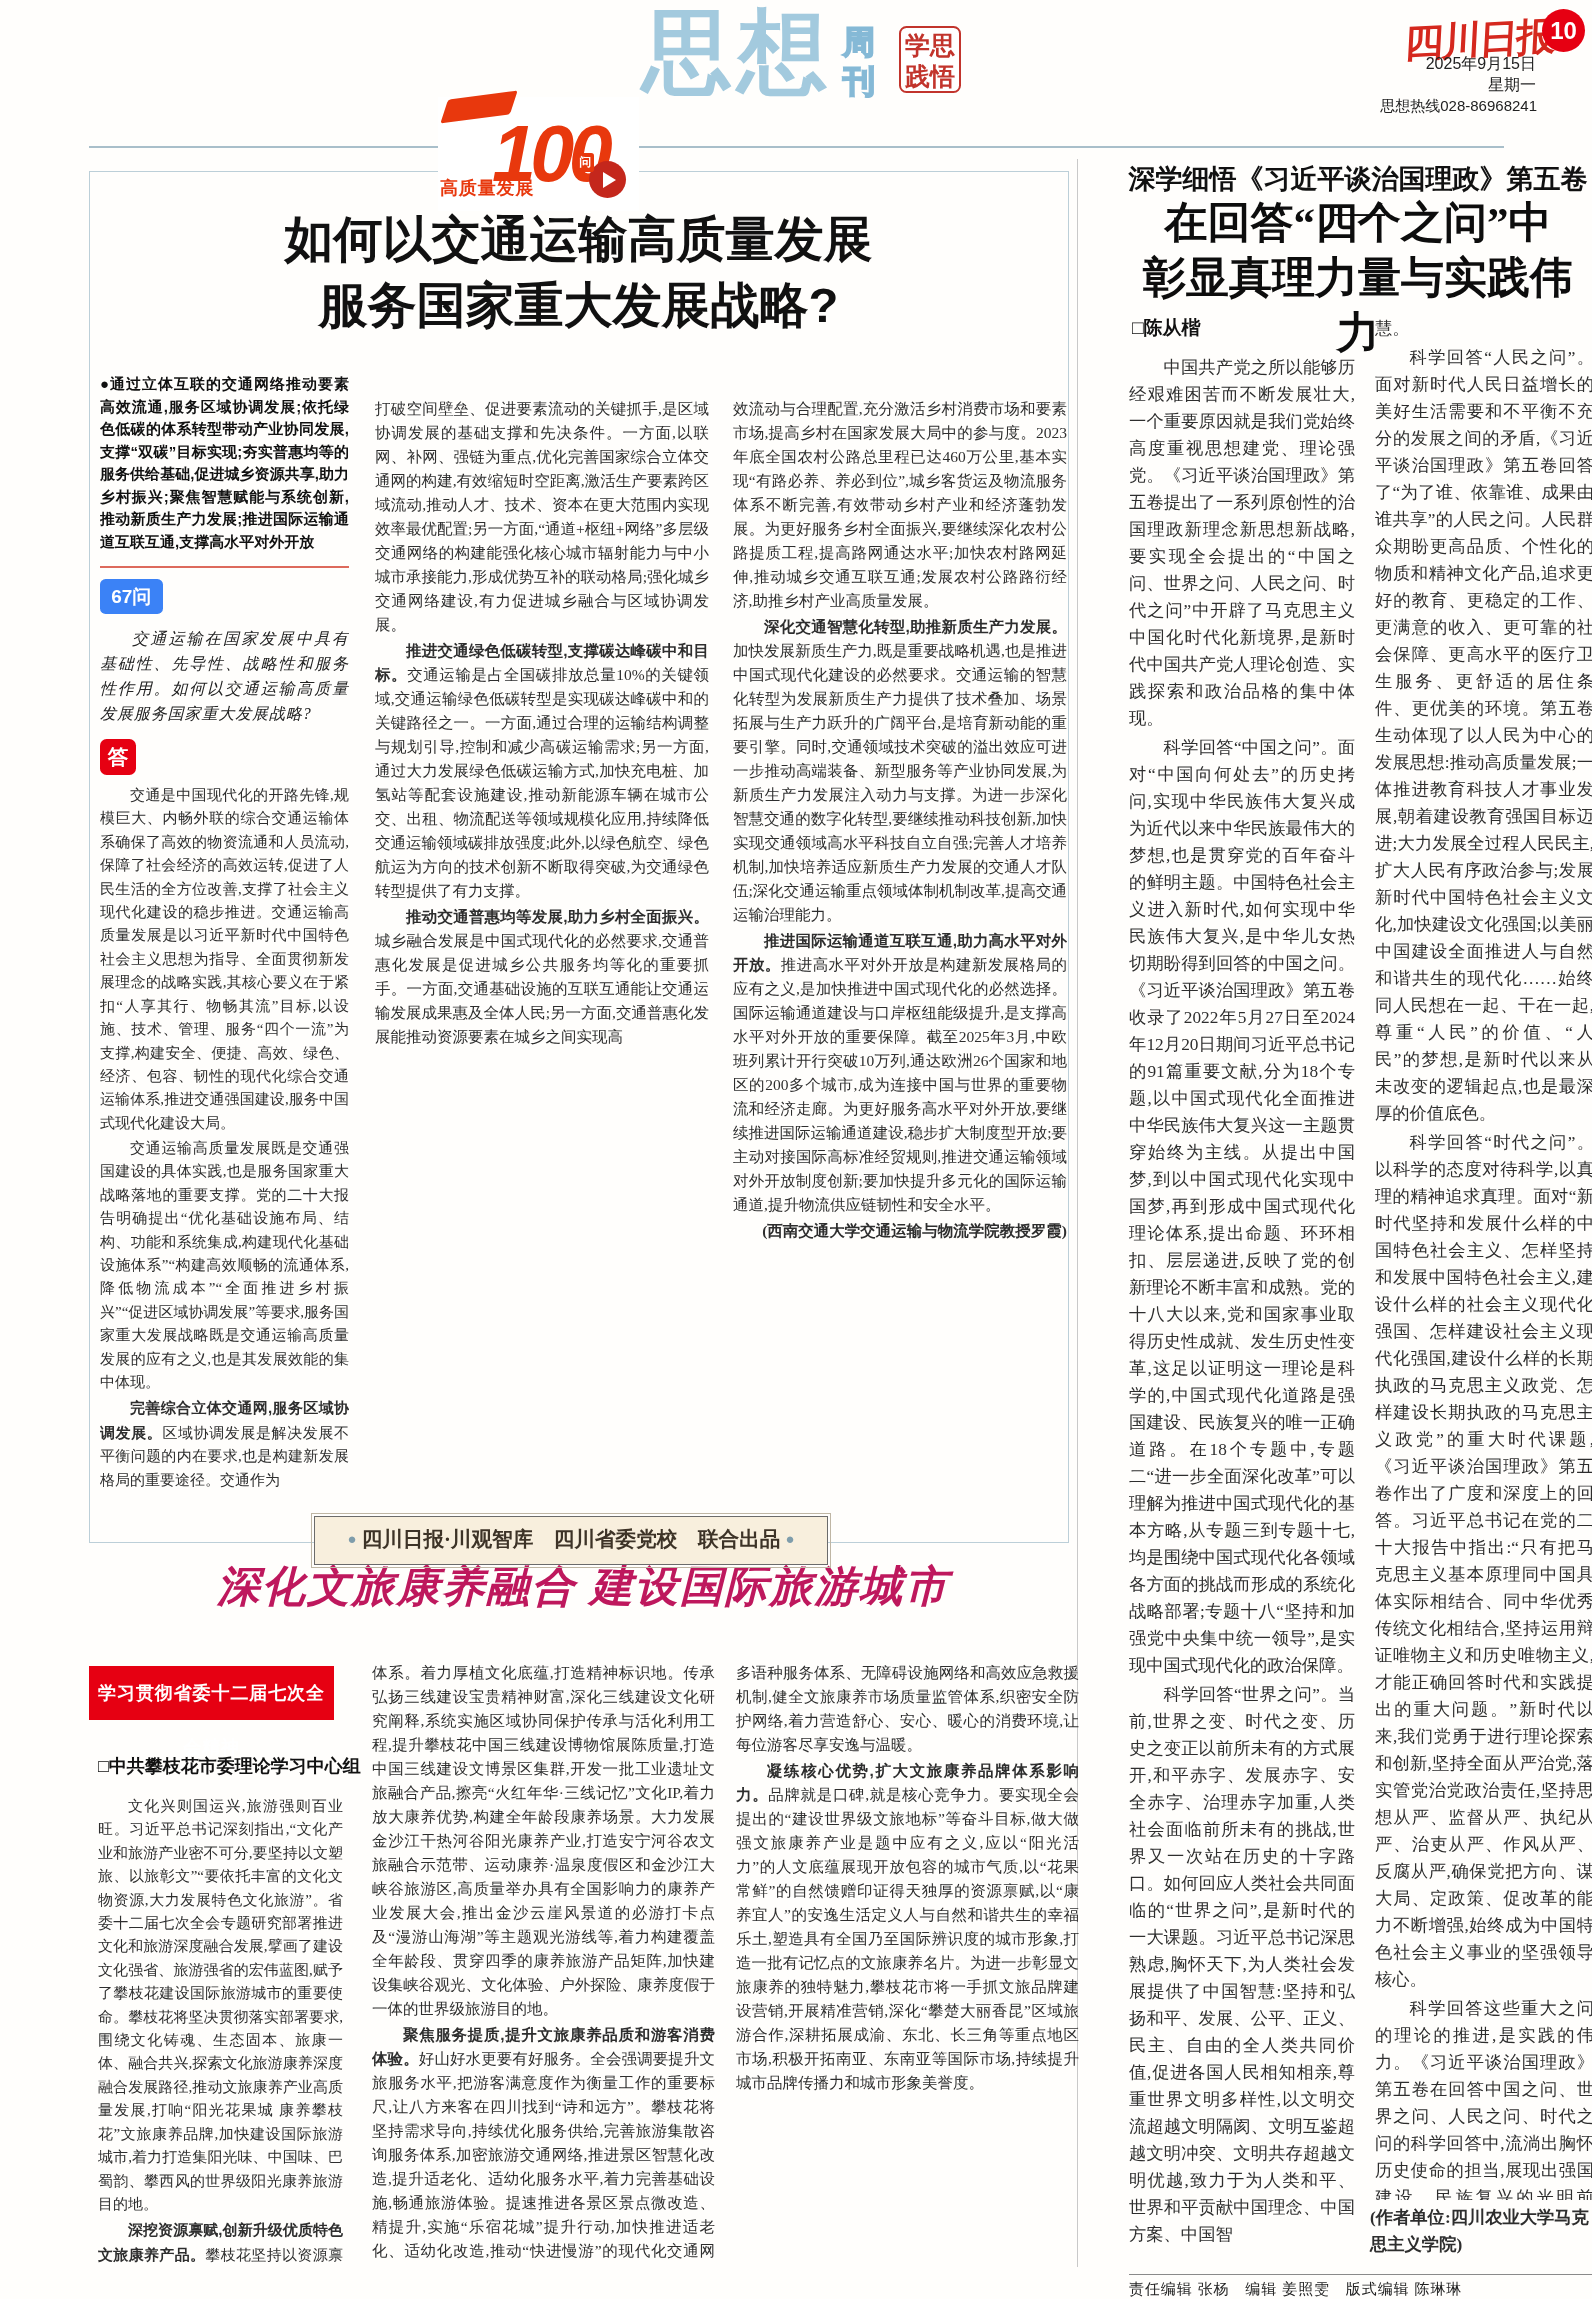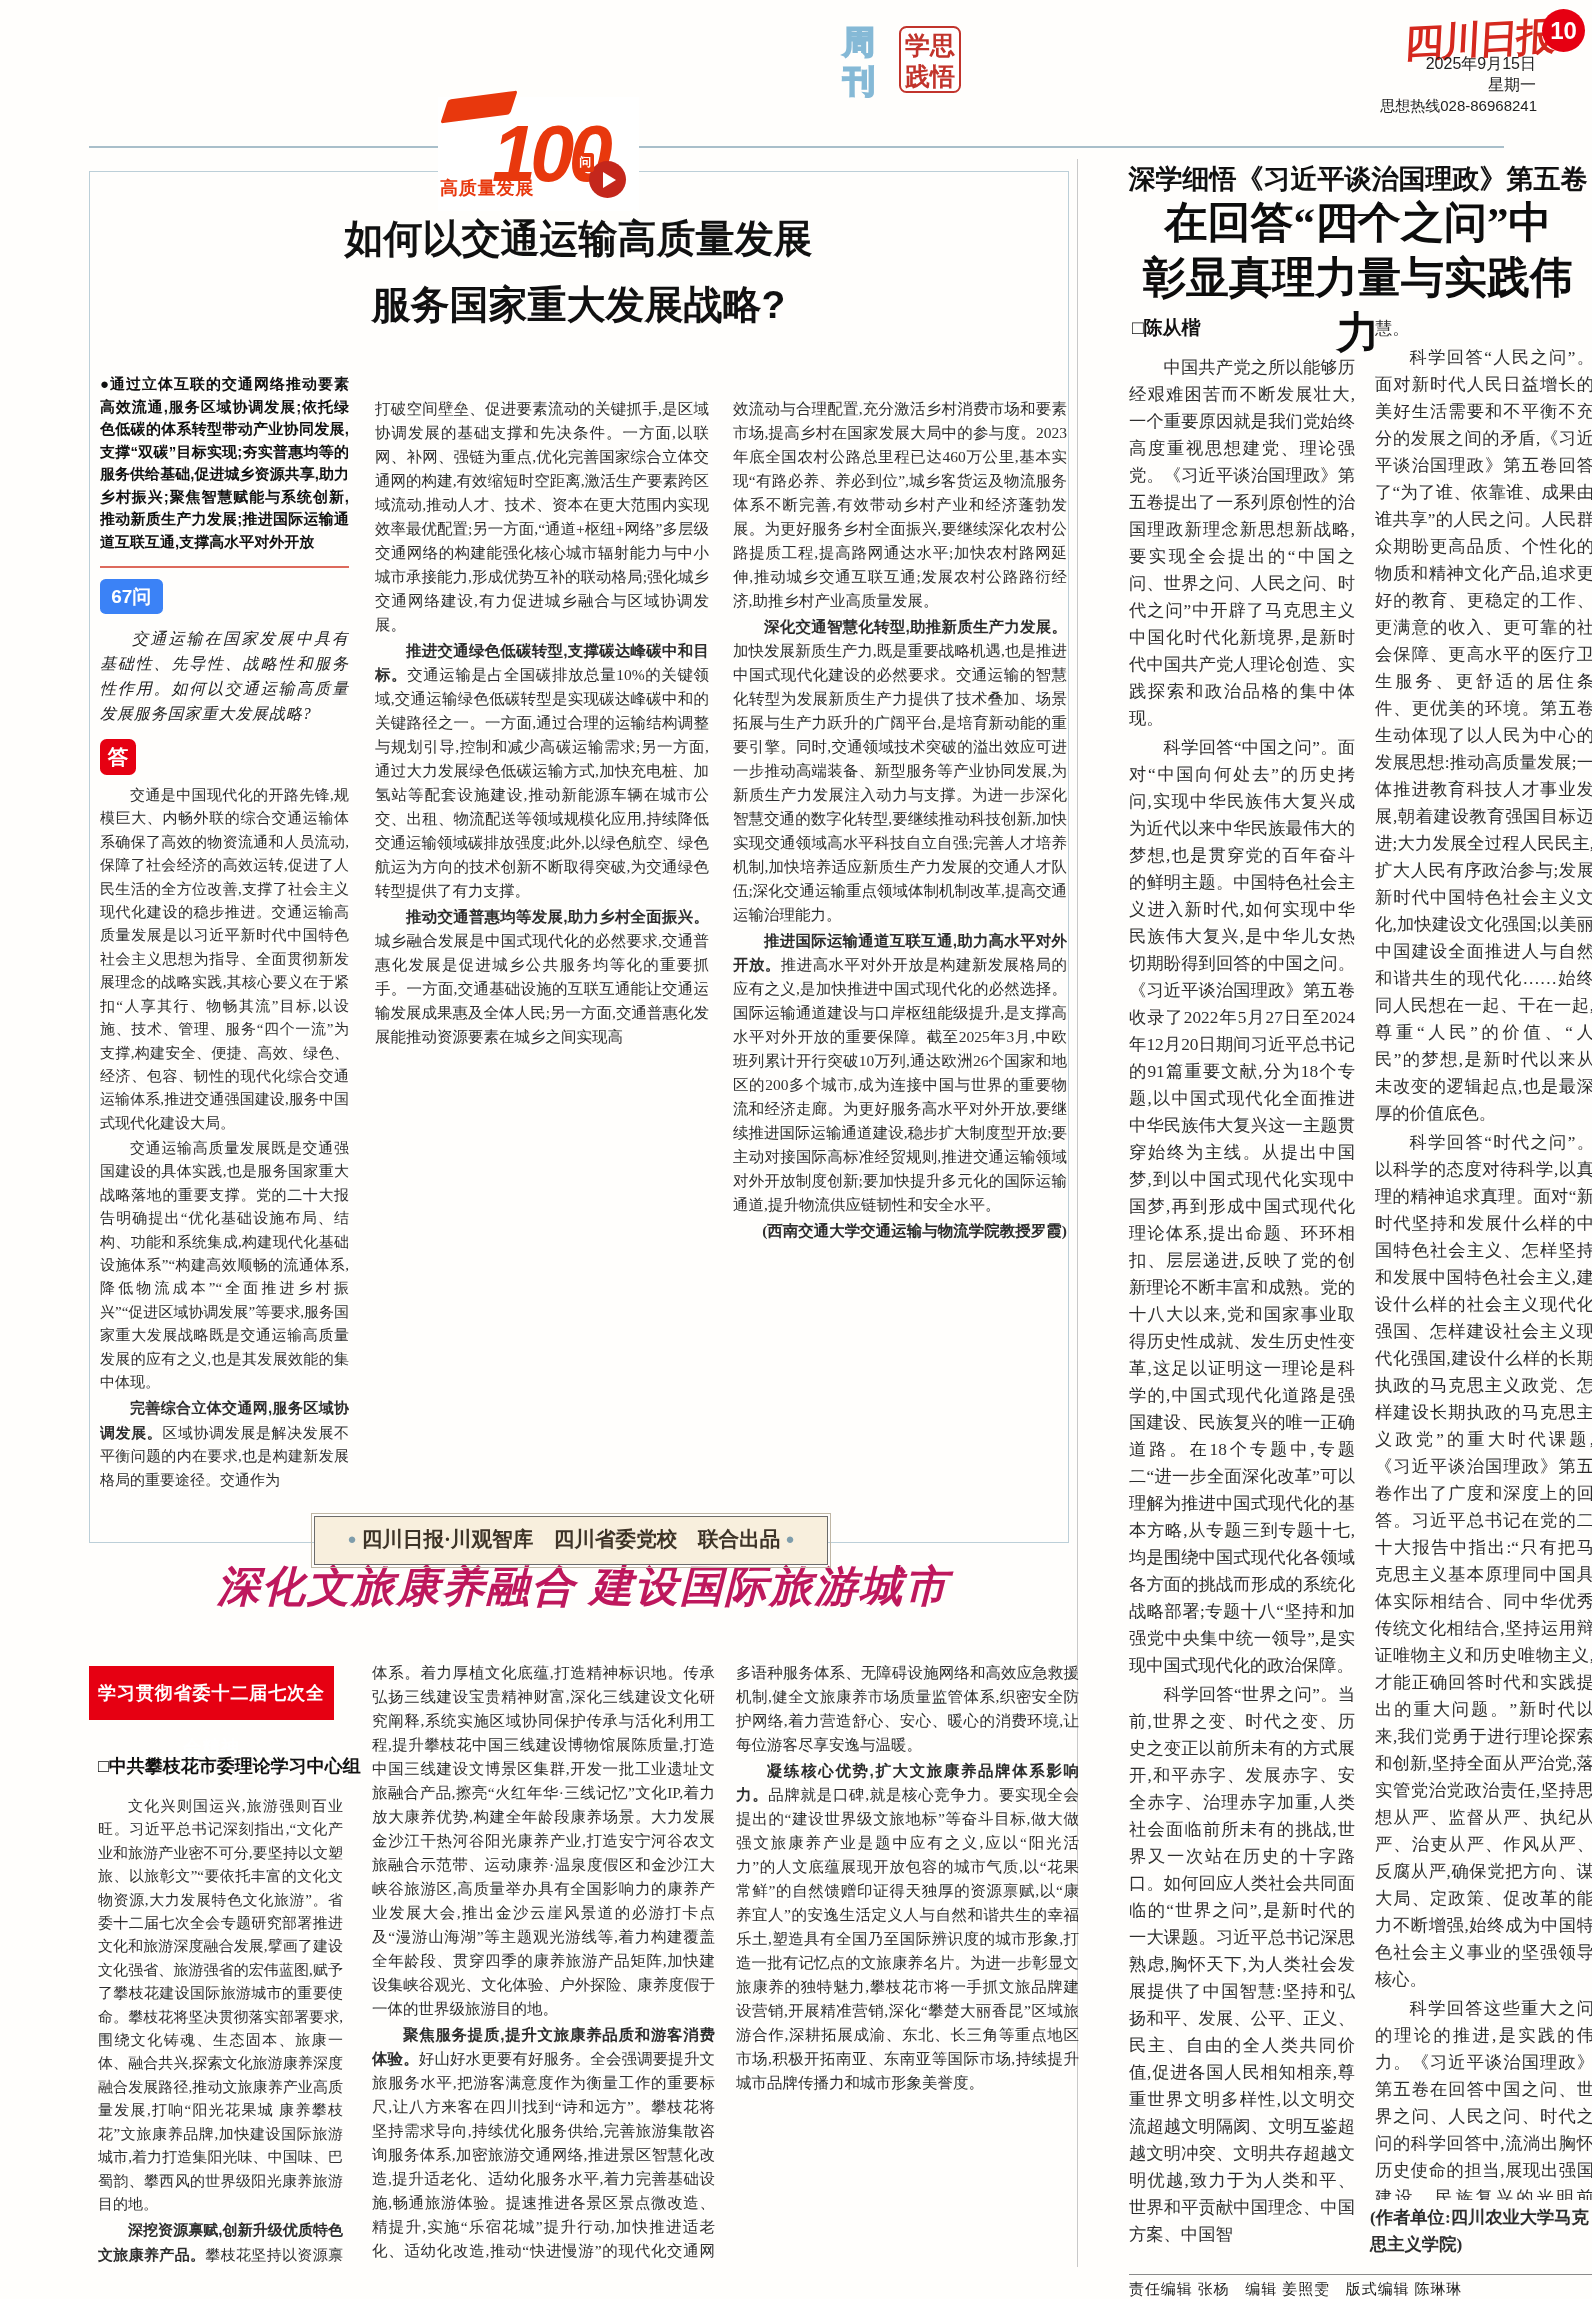--- a/index.html
+++ b/index.html
@@ -19,21 +19,21 @@
         font-weight:bold;font-size:25px;line-height:31px;text-align:center;word-break:break-all;
         padding:1.9px 1.9px;box-sizing:border-box;background:#fff;}
   .paperlogo{color:#d5281e;font-weight:900;font-size:39px;transform:skewX(-6deg) rotate(-3deg);
              font-family:"Liberation Serif",serif;letter-spacing:-1.9px;}
   .pagenum{width:43px;height:43px;border-radius:50%;background:#e60012;color:#fff;text-align:center;
            line-height:43px;font-size:24px;font-weight:bold;}
   .hmeta{font-size:16px;color:#222;text-align:right;line-height:20.6px;}
   .toprule{height:1.9px;background:#a9bfca;}
   
   .mainbox{border:0.9px solid #bccfd8;}
-  .headline1{font-weight:900;font-size:39px;line-height:62px;text-align:center;color:#111;}
+  .headline1{font-weight:900;font-size:49px;line-height:62px;text-align:center;color:#111;}
   .intro{font-weight:bold;font-size:15px;line-height:22.5px;color:#111;}
   .redrule{height:1.9px;background:#dd6a5c;}
   .qbadge{display:inline-block;background:#3b82f6;color:#fff;font-weight:bold;font-size:19px;
           padding:4.7px 11.2px;border-radius:5.6px;}
   .question{font-size:16px;line-height:25px;color:#222;letter-spacing:0.9px;font-style:italic;}
   .abadge{width:36px;height:36px;background:#e60012;color:#fff;font-weight:bold;font-size:20.6px;
           text-align:center;line-height:36px;border-radius:6.6px;}
   .body16{font-size:15px;line-height:23.4px;}
   .body165{font-size:15.5px;line-height:24px;}
   .sig{font-weight:bold;}
@@ -66,20 +66,21 @@
           line-height:54px;letter-spacing:0.9px;}
   .footrule{height:0.9px;background:#8a8a8a;}
   .editors{font-size:15px;color:#222;letter-spacing:0.9px;}
   .clip{overflow:hidden;}
 </style>
 </head>
 <body>
 
 <div class="page">
 
+  <div class="abs brand-cn" style="left:642px;top:7.5px;">思想</div>
   <div class="abs weekly sans" style="left:843px;top:22.5px;">周刊</div>
   <div class="abs seal" style="left:899px;top:26px;">学思践悟</div>
 
   <div class="abs paperlogo" style="left:1405px;top:13px;">四川日报</div>
   <div class="abs pagenum sans" style="left:1542px;top:9.4px;">10</div>
   <div class="abs hmeta sans" style="left:1330px;top:54px;width:206px;">2025年9月15日</div>
   <div class="abs hmeta sans" style="left:1330px;top:75px;width:206px;">星期一</div>
   <div class="abs hmeta sans" style="left:1312px;top:96px;width:225px;font-size:15px;">思想热线028-86968241</div>
 
   <div class="abs toprule" style="left:89px;top:146px;width:1415px;"></div>

